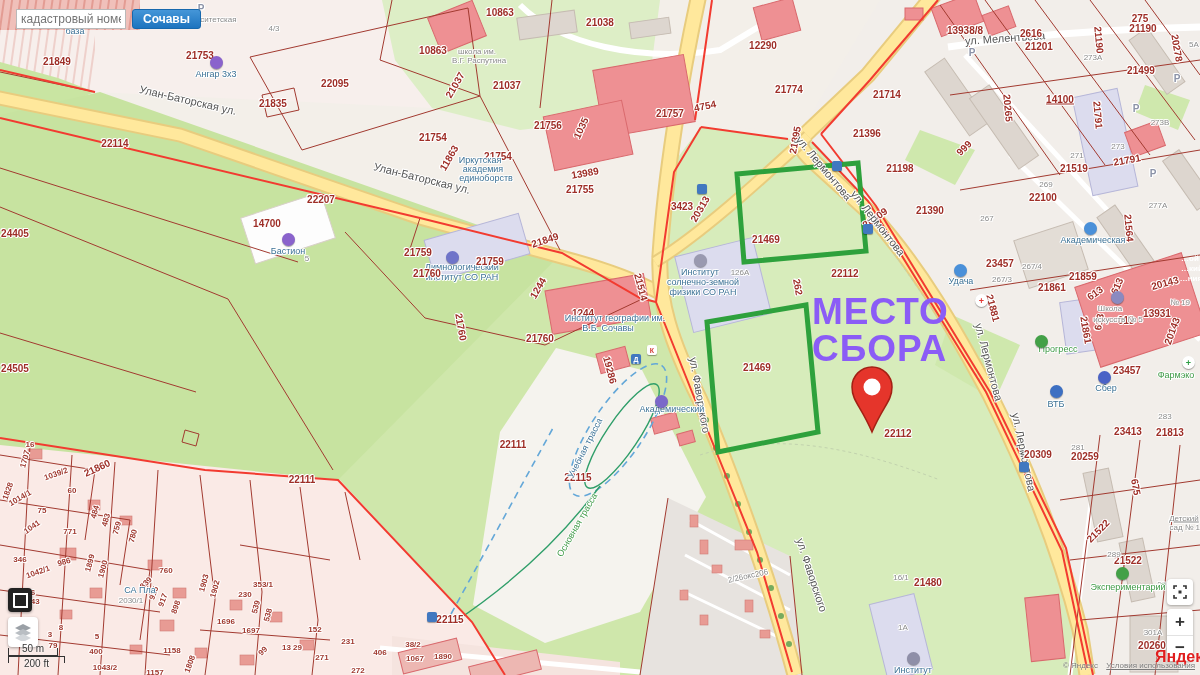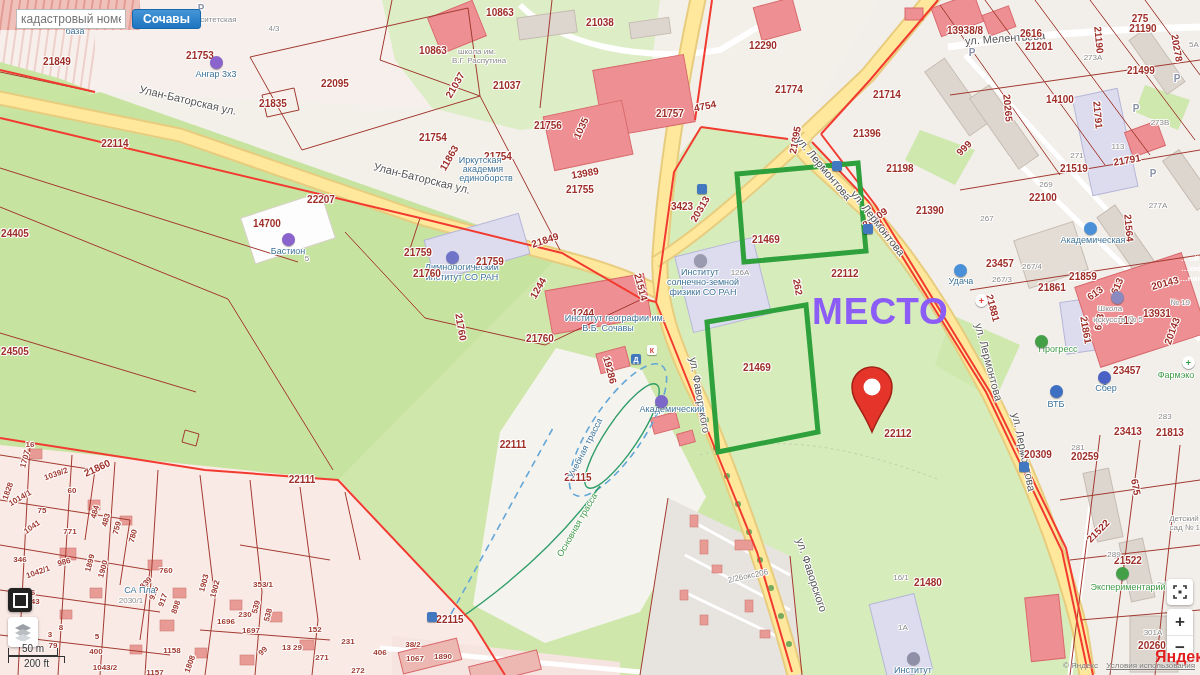--- a/index.html
+++ b/index.html
@@ -261,21 +261,21 @@
       <span class="lbl p" style="left: 200px; top: 31px; transform: translate(-50%, -50%) rotate(0deg); margin-top: 24px;">21753</span>
       <span class="lbl poi" style="left: 75px; top: 31px; transform: translate(-50%, -50%) rotate(0deg);">база</span>
       <span class="lbl poid" style="left: 230px; top: 28px; transform: translate(-50%, -50%) rotate(0deg); margin-left: 44px;">4/3</span>
       <span class="lbl p" style="left: 57px; top: 61px; transform: translate(-50%, -50%) rotate(0deg);">21849</span>
       <span class="lbl poi" style="left: 216px; top: 74px; transform: translate(-50%, -50%) rotate(0deg);">Ангар 3х3</span>
       <span class="lbl p" style="left: 273px; top: 103px; transform: translate(-50%, -50%) rotate(0deg);">21835</span>
       <span class="lbl p" style="left: 335px; top: 83px; transform: translate(-50%, -50%) rotate(0deg);">22095</span>
       <span class="lbl p" style="left: 115px; top: 143px; transform: translate(-50%, -50%) rotate(0deg);">22114</span>
       <span class="lbl p" style="left: 321px; top: 199px; transform: translate(-50%, -50%) rotate(0deg);">22207</span>
       <span class="lbl p" style="left: 15px; top: 233px; transform: translate(-50%, -50%) rotate(0deg);">24405</span>
-      <span class="lbl p" style="left: 15px; top: 351px; transform: translate(-50%, -50%) rotate(0deg);">24505</span>
+      <span class="lbl p" style="left: 15px; top: 368px; transform: translate(-50%, -50%) rotate(0deg);">24505</span>
       <span class="lbl p" style="left: 267px; top: 223px; transform: translate(-50%, -50%) rotate(0deg);">14700</span>
       <span class="lbl poi" style="left: 288px; top: 251px; transform: translate(-50%, -50%) rotate(0deg);">Бастион</span>
       <span class="lbl poid" style="left: 307px; top: 258px; transform: translate(-50%, -50%) rotate(0deg);">5</span>
       <span class="lbl p" style="left: 500px; top: 12px; transform: translate(-50%, -50%) rotate(0deg);">10863</span>
       <span class="lbl p" style="left: 433px; top: 50px; transform: translate(-50%, -50%) rotate(0deg);">10863</span>
       <span class="lbl p" style="left: 600px; top: 22px; transform: translate(-50%, -50%) rotate(0deg);">21038</span>
       <span class="lbl poid" style="left: 477px; top: 51px; transform: translate(-50%, -50%) rotate(0deg);">школа им.</span>
       <span class="lbl poid" style="left: 479px; top: 60px; transform: translate(-50%, -50%) rotate(0deg);">В.Г. Распутина</span>
       <span class="lbl p" style="left: 507px; top: 85px; transform: translate(-50%, -50%) rotate(0deg);">21037</span>
       <span class="lbl p" style="left: 455px; top: 85px; transform: translate(-50%, -50%) rotate(-60deg);">21037</span>
@@ -303,39 +303,39 @@
       <span class="lbl st" style="left: 1005px; top: 38px; transform: translate(-50%, -50%) rotate(-4deg);">ул. Мелентьева</span>
       <span class="lbl p" style="left: 1031px; top: 33px; transform: translate(-50%, -50%) rotate(0deg);">2616</span>
       <span class="lbl p" style="left: 1039px; top: 46px; transform: translate(-50%, -50%) rotate(0deg);">21201</span>
       <span class="lbl p" style="left: 1140px; top: 18px; transform: translate(-50%, -50%) rotate(0deg);">275</span>
       <span class="lbl p" style="left: 1143px; top: 28px; transform: translate(-50%, -50%) rotate(0deg);">21190</span>
       <span class="lbl p" style="left: 1099px; top: 40px; transform: translate(-50%, -50%) rotate(85deg);">21190</span>
       <span class="lbl p" style="left: 1177px; top: 48px; transform: translate(-50%, -50%) rotate(80deg);">20278</span>
       <span class="lbl poid" style="left: 1194px; top: 44px; transform: translate(-50%, -50%) rotate(0deg);">5А</span>
       <span class="lbl poid" style="left: 1093px; top: 57px; transform: translate(-50%, -50%) rotate(0deg);">273А</span>
       <span class="lbl p" style="left: 1141px; top: 70px; transform: translate(-50%, -50%) rotate(0deg);">21499</span>
-      <span class="lbl p" style="left: 1060px; top: 99px; transform: translate(-50%, -50%) rotate(0deg);">14100</span>
+      <span class="lbl p" style="left: 1060px; top: 99px; transform: translate(-50%, -50%) rotate(0deg); text-decoration: underline;">14100</span>
       <span class="lbl p" style="left: 1008px; top: 108px; transform: translate(-50%, -50%) rotate(85deg);">20265</span>
       <span class="lbl p" style="left: 887px; top: 94px; transform: translate(-50%, -50%) rotate(0deg);">21714</span>
       <span class="lbl p" style="left: 867px; top: 133px; transform: translate(-50%, -50%) rotate(0deg);">21396</span>
       <span class="lbl p" style="left: 900px; top: 168px; transform: translate(-50%, -50%) rotate(0deg);">21198</span>
       <span class="lbl p" style="left: 930px; top: 210px; transform: translate(-50%, -50%) rotate(0deg);">21390</span>
       <span class="lbl p" style="left: 875px; top: 218px; transform: translate(-50%, -50%) rotate(-35deg);">20309</span>
       <span class="lbl p" style="left: 1098px; top: 115px; transform: translate(-50%, -50%) rotate(85deg);">21791</span>
       <span class="lbl poid" style="left: 1160px; top: 122px; transform: translate(-50%, -50%) rotate(0deg);">273В</span>
       <span class="lbl st" style="left: 824px; top: 168px; transform: translate(-50%, -50%) rotate(50deg);">ул. Лермонтова</span>
       <span class="lbl st" style="left: 878px; top: 223px; transform: translate(-50%, -50%) rotate(52deg);">ул. Лермонтова</span>
       <span class="lbl st" style="left: 989px; top: 362px; transform: translate(-50%, -50%) rotate(75deg);">ул. Лермонтова</span>
       <span class="lbl st" style="left: 1024px; top: 452px; transform: translate(-50%, -50%) rotate(78deg);">ул. Лермонтова</span>
       <span class="lbl p" style="left: 964px; top: 148px; transform: translate(-50%, -50%) rotate(-45deg);">999</span>
       <span class="lbl p" style="left: 1043px; top: 197px; transform: translate(-50%, -50%) rotate(0deg);">22100</span>
       <span class="lbl poid" style="left: 1046px; top: 184px; transform: translate(-50%, -50%) rotate(0deg);">269</span>
       <span class="lbl poid" style="left: 987px; top: 218px; transform: translate(-50%, -50%) rotate(0deg);">267</span>
       <span class="lbl poid" style="left: 1077px; top: 155px; transform: translate(-50%, -50%) rotate(0deg);">271</span>
-      <span class="lbl poid" style="left: 1118px; top: 146px; transform: translate(-50%, -50%) rotate(0deg);">113</span>
+      <span class="lbl poid" style="left: 1118px; top: 146px; transform: translate(-50%, -50%) rotate(0deg);">273</span>
       <span class="lbl p" style="left: 1127px; top: 160px; transform: translate(-50%, -50%) rotate(-10deg);">21791</span>
       <span class="lbl p" style="left: 1074px; top: 168px; transform: translate(-50%, -50%) rotate(0deg);">21519</span>
       <span class="lbl poid" style="left: 1158px; top: 205px; transform: translate(-50%, -50%) rotate(0deg);">277А</span>
       <span class="lbl p" style="left: 1129px; top: 228px; transform: translate(-50%, -50%) rotate(85deg);">21564</span>
       <span class="lbl poi" style="left: 961px; top: 281px; transform: translate(-50%, -50%) rotate(0deg);">Удача</span>
       <span class="lbl poi" style="left: 1093px; top: 240px; transform: translate(-50%, -50%) rotate(0deg);">Академическая</span>
       <span class="lbl p" style="left: 1000px; top: 263px; transform: translate(-50%, -50%) rotate(0deg);">23457</span>
       <span class="lbl poid" style="left: 1032px; top: 266px; transform: translate(-50%, -50%) rotate(0deg);">267/4</span>
       <span class="lbl poid" style="left: 1002px; top: 279px; transform: translate(-50%, -50%) rotate(0deg);">267/3</span>
       <span class="lbl p" style="left: 1052px; top: 287px; transform: translate(-50%, -50%) rotate(0deg);">21861</span>
@@ -404,21 +404,21 @@
       <span class="lbl p" style="left: 1136px; top: 487px; transform: translate(-50%, -50%) rotate(80deg);">675</span>
       <span class="lbl p" style="left: 1128px; top: 431px; transform: translate(-50%, -50%) rotate(0deg);">23413</span>
       <span class="lbl p" style="left: 1170px; top: 432px; transform: translate(-50%, -50%) rotate(0deg);">21813</span>
       <span class="lbl p" style="left: 1098px; top: 531px; transform: translate(-50%, -50%) rotate(-45deg);">21522</span>
       <span class="lbl p" style="left: 1128px; top: 560px; transform: translate(-50%, -50%) rotate(0deg);">21522</span>
       <span class="lbl poid" style="left: 1114px; top: 554px; transform: translate(-50%, -50%) rotate(0deg);">289</span>
       <span class="lbl poid" style="left: 1164px; top: 584px; transform: translate(-50%, -50%) rotate(0deg);">291</span>
       <span class="lbl poid" style="left: 1153px; top: 632px; transform: translate(-50%, -50%) rotate(0deg);">301А</span>
       <span class="lbl p" style="left: 1152px; top: 645px; transform: translate(-50%, -50%) rotate(0deg);">20260</span>
       <span class="lbl poig" style="left: 1128px; top: 587px; transform: translate(-50%, -50%) rotate(0deg);">Экспериментарий</span>
-      <span class="lbl poid" style="left: 1184px; top: 518px; transform: translate(-50%, -50%) rotate(0deg);">Детский</span>
+      <span class="lbl poid" style="left: 1184px; top: 518px; transform: translate(-50%, -50%) rotate(0deg); text-decoration: underline;">Детский</span>
       <span class="lbl poid" style="left: 1187px; top: 527px; transform: translate(-50%, -50%) rotate(0deg);">сад № 12</span>
       <span class="lbl ps" style="left: 25px; top: 459px; transform: translate(-50%, -50%) rotate(-75deg);">1707</span>
       <span class="lbl ps" style="left: 30px; top: 444px; transform: translate(-50%, -50%) rotate(0deg);">16</span>
       <span class="lbl ps" style="left: 56px; top: 474px; transform: translate(-50%, -50%) rotate(-20deg);">1039/2</span>
       <span class="lbl ps" style="left: 72px; top: 490px; transform: translate(-50%, -50%) rotate(0deg);">60</span>
       <span class="lbl ps" style="left: 8px; top: 491px; transform: translate(-50%, -50%) rotate(-70deg);">1828</span>
       <span class="lbl ps" style="left: 20px; top: 498px; transform: translate(-50%, -50%) rotate(-30deg);">1014/1</span>
       <span class="lbl ps" style="left: 42px; top: 510px; transform: translate(-50%, -50%) rotate(0deg);">75</span>
       <span class="lbl ps" style="left: 32px; top: 527px; transform: translate(-50%, -50%) rotate(-35deg);">1041</span>
       <span class="lbl ps" style="left: 95px; top: 512px; transform: translate(-50%, -50%) rotate(-75deg);">484</span>
@@ -444,21 +444,21 @@
       <span class="lbl ps" style="left: 154px; top: 593px; transform: translate(-50%, -50%) rotate(-70deg);">915</span>
       <span class="lbl ps" style="left: 163px; top: 600px; transform: translate(-50%, -50%) rotate(-70deg);">917</span>
       <span class="lbl ps" style="left: 176px; top: 607px; transform: translate(-50%, -50%) rotate(-70deg);">898</span>
       <span class="lbl poid" style="left: 131px; top: 600px; transform: translate(-50%, -50%) rotate(0deg);">2030/1</span>
       <span class="lbl poi" style="left: 140px; top: 590px; transform: translate(-50%, -50%) rotate(0deg);">СА Пла</span>
       <span class="lbl ps" style="left: 172px; top: 650px; transform: translate(-50%, -50%) rotate(0deg);">1158</span>
       <span class="lbl ps" style="left: 155px; top: 672px; transform: translate(-50%, -50%) rotate(0deg);">1157</span>
       <span class="lbl ps" style="left: 190px; top: 664px; transform: translate(-50%, -50%) rotate(-70deg);">1808</span>
       <span class="lbl ps" style="left: 204px; top: 583px; transform: translate(-50%, -50%) rotate(-75deg);">1903</span>
       <span class="lbl ps" style="left: 215px; top: 589px; transform: translate(-50%, -50%) rotate(-75deg);">1902</span>
-      <span class="lbl ps" style="left: 245px; top: 594px; transform: translate(-50%, -50%) rotate(0deg); margin-top: 20px;">230</span>
+      <span class="lbl ps" style="left: 245px; top: 594px; transform: translate(-50%, -50%) rotate(0deg);">230</span>
       <span class="lbl ps" style="left: 256px; top: 607px; transform: translate(-50%, -50%) rotate(-75deg);">539</span>
       <span class="lbl ps" style="left: 268px; top: 615px; transform: translate(-50%, -50%) rotate(-75deg);">538</span>
       <span class="lbl ps" style="left: 226px; top: 621px; transform: translate(-50%, -50%) rotate(0deg);">1696</span>
       <span class="lbl ps" style="left: 251px; top: 630px; transform: translate(-50%, -50%) rotate(0deg);">1697</span>
       <span class="lbl ps" style="left: 315px; top: 629px; transform: translate(-50%, -50%) rotate(0deg);">152</span>
       <span class="lbl ps" style="left: 292px; top: 647px; transform: translate(-50%, -50%) rotate(0deg);">13 29</span>
       <span class="lbl ps" style="left: 263px; top: 651px; transform: translate(-50%, -50%) rotate(-45deg);">99</span>
       <span class="lbl ps" style="left: 322px; top: 657px; transform: translate(-50%, -50%) rotate(0deg);">271</span>
       <span class="lbl ps" style="left: 358px; top: 670px; transform: translate(-50%, -50%) rotate(0deg);">272</span>
       <span class="lbl ps" style="left: 348px; top: 641px; transform: translate(-50%, -50%) rotate(0deg);">231</span>
@@ -488,20 +488,21 @@
       <div class="icon square" style="left: 832px; top: 161px; background: rgb(65, 120, 192);"></div>
       <div class="icon square" style="left: 863px; top: 224px; background: rgb(65, 120, 192);"></div>
       <div class="icon square" style="left: 631px; top: 354px; background: rgb(65, 120, 192); color: rgb(255, 255, 255);">Д</div>
       <div class="icon square" style="left: 427px; top: 612px; background: rgb(65, 120, 192);"></div>
       <div class="icon square" style="left: 1019px; top: 462px; background: rgb(65, 120, 192);"></div>
       <div class="icon square" style="left: 647px; top: 345px; background: rgb(255, 255, 255); color: rgb(210, 59, 51);">К</div>
     </div>
 
 <div id="meeting-text">
   <div>МЕСТО</div>
+  <div>СБОРА</div>
 </div>
 
 <div id="search-row">
   <input id="search-input" type="text" placeholder="кадастровый номер" style="">
   <button id="search-btn">Сочавы</button>
 </div>
 
 <div id="measure-btn" class="ctl">
   <span class="sq"></span>
 </div>

